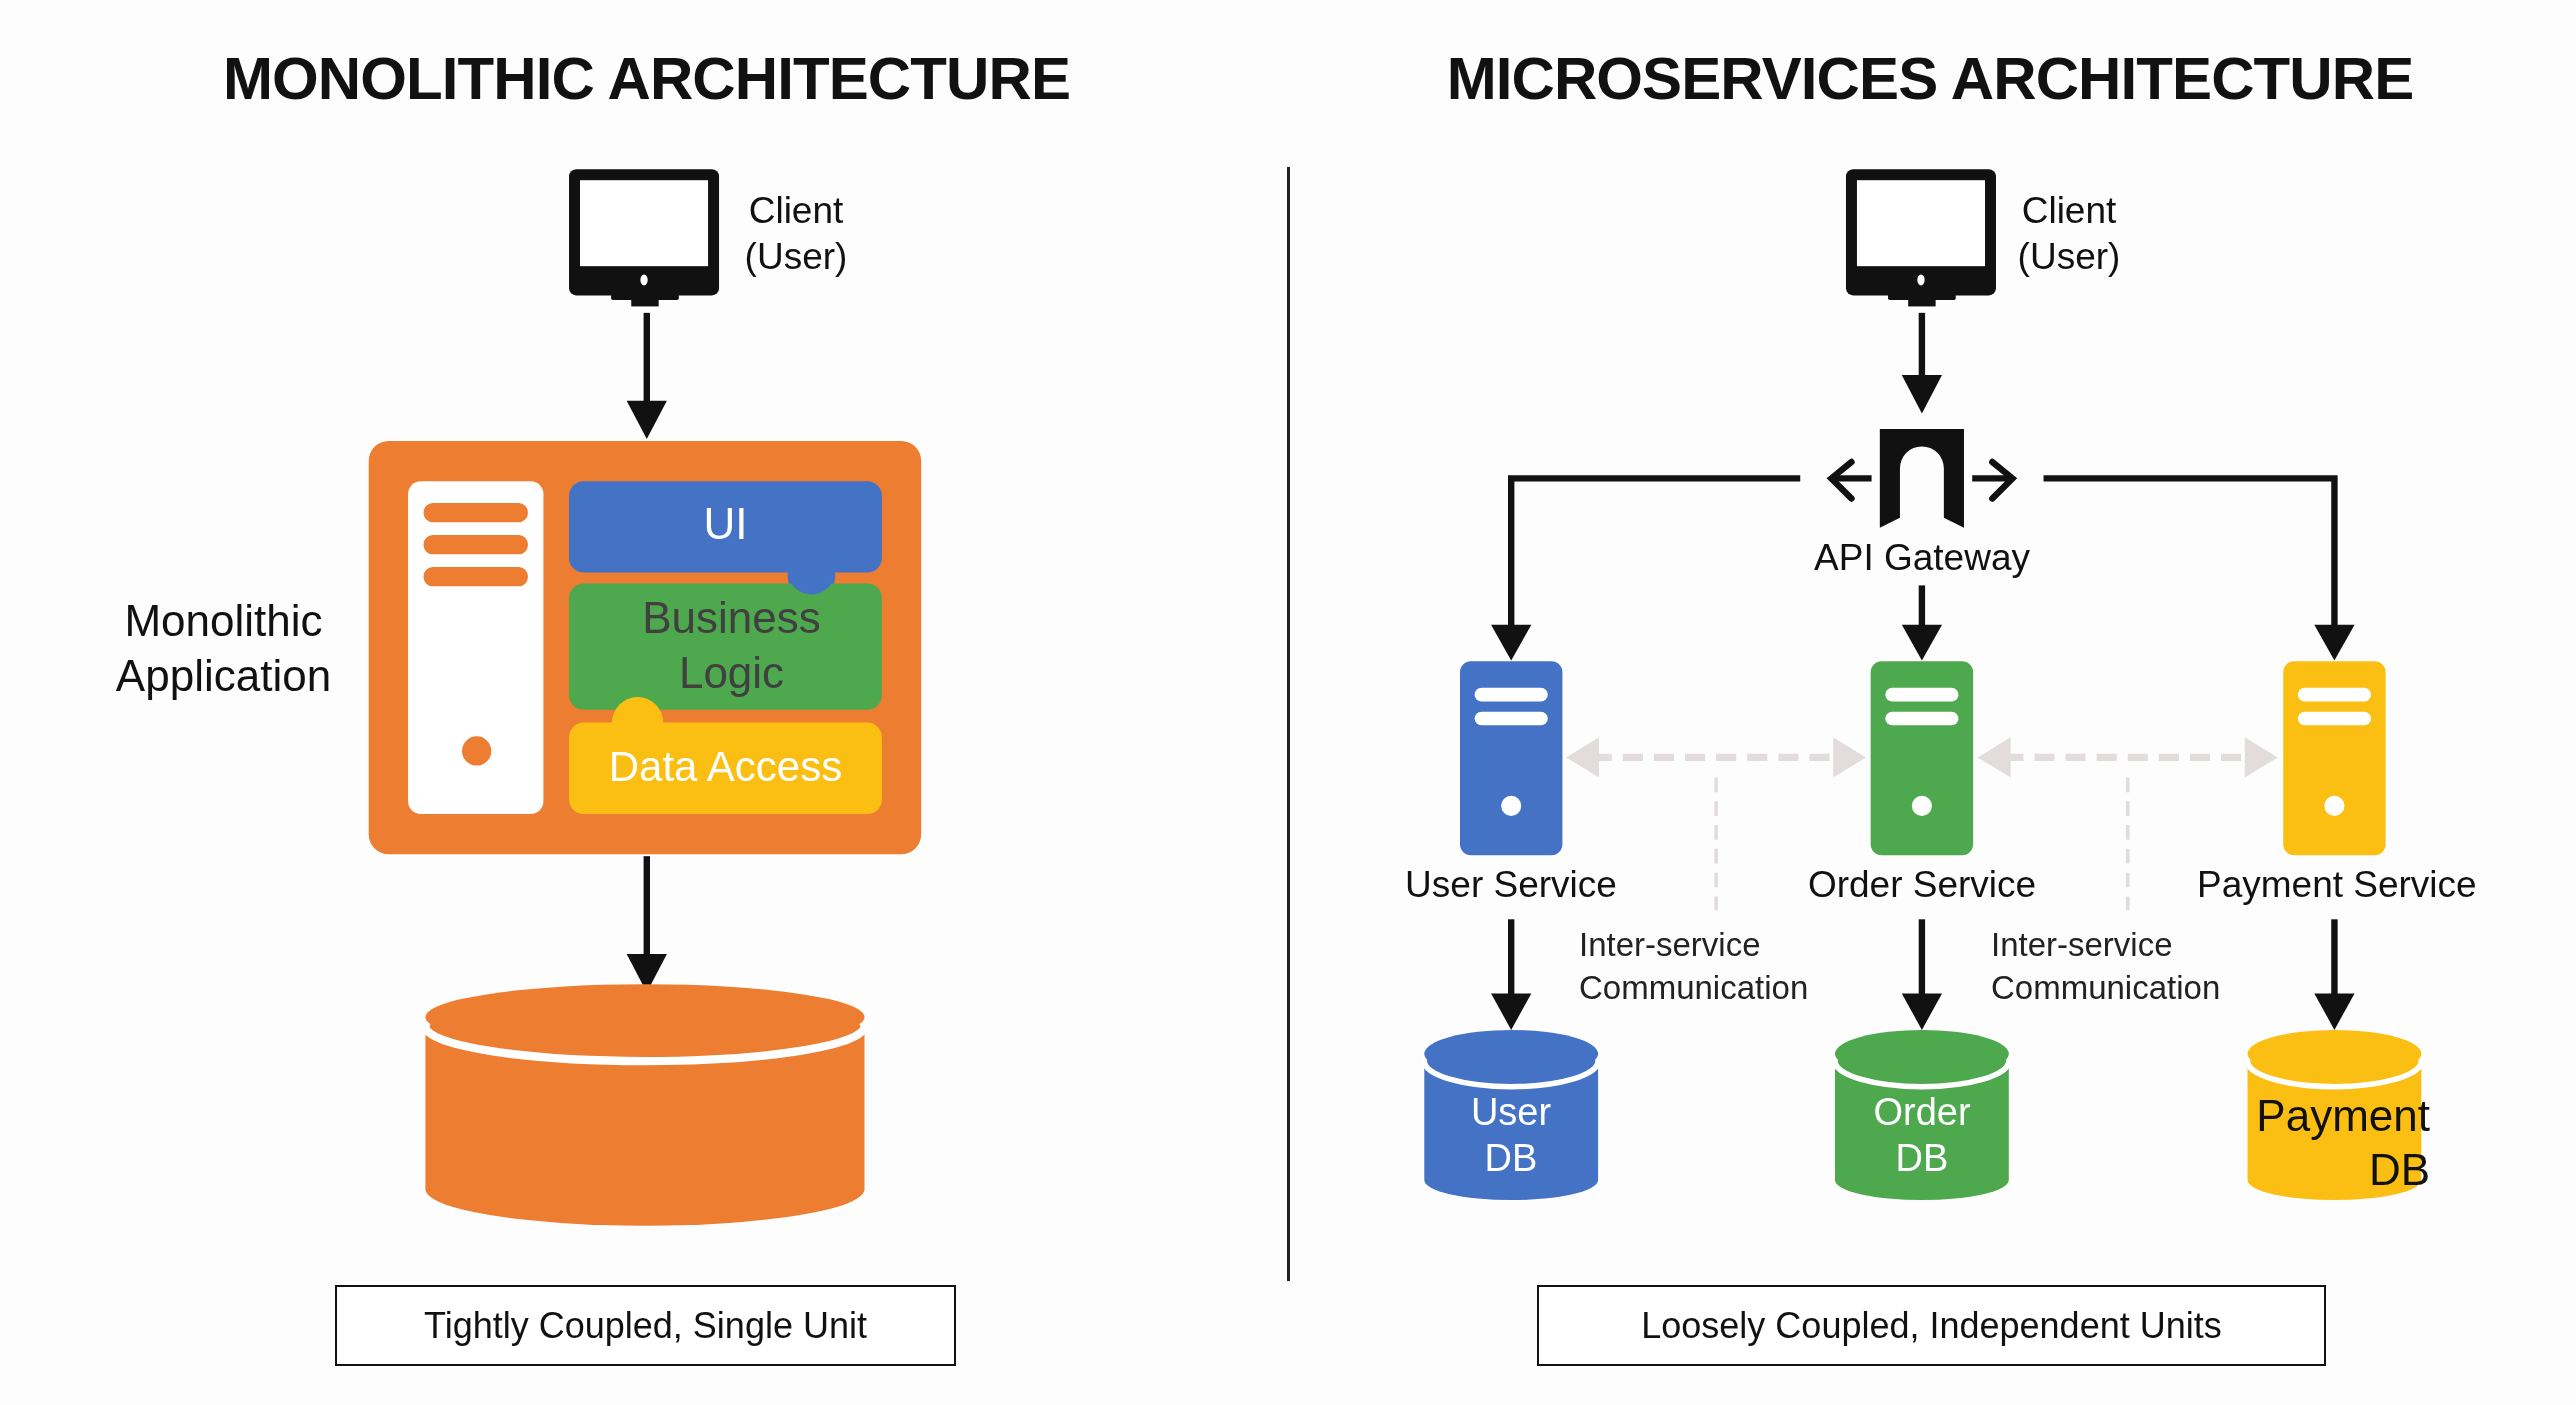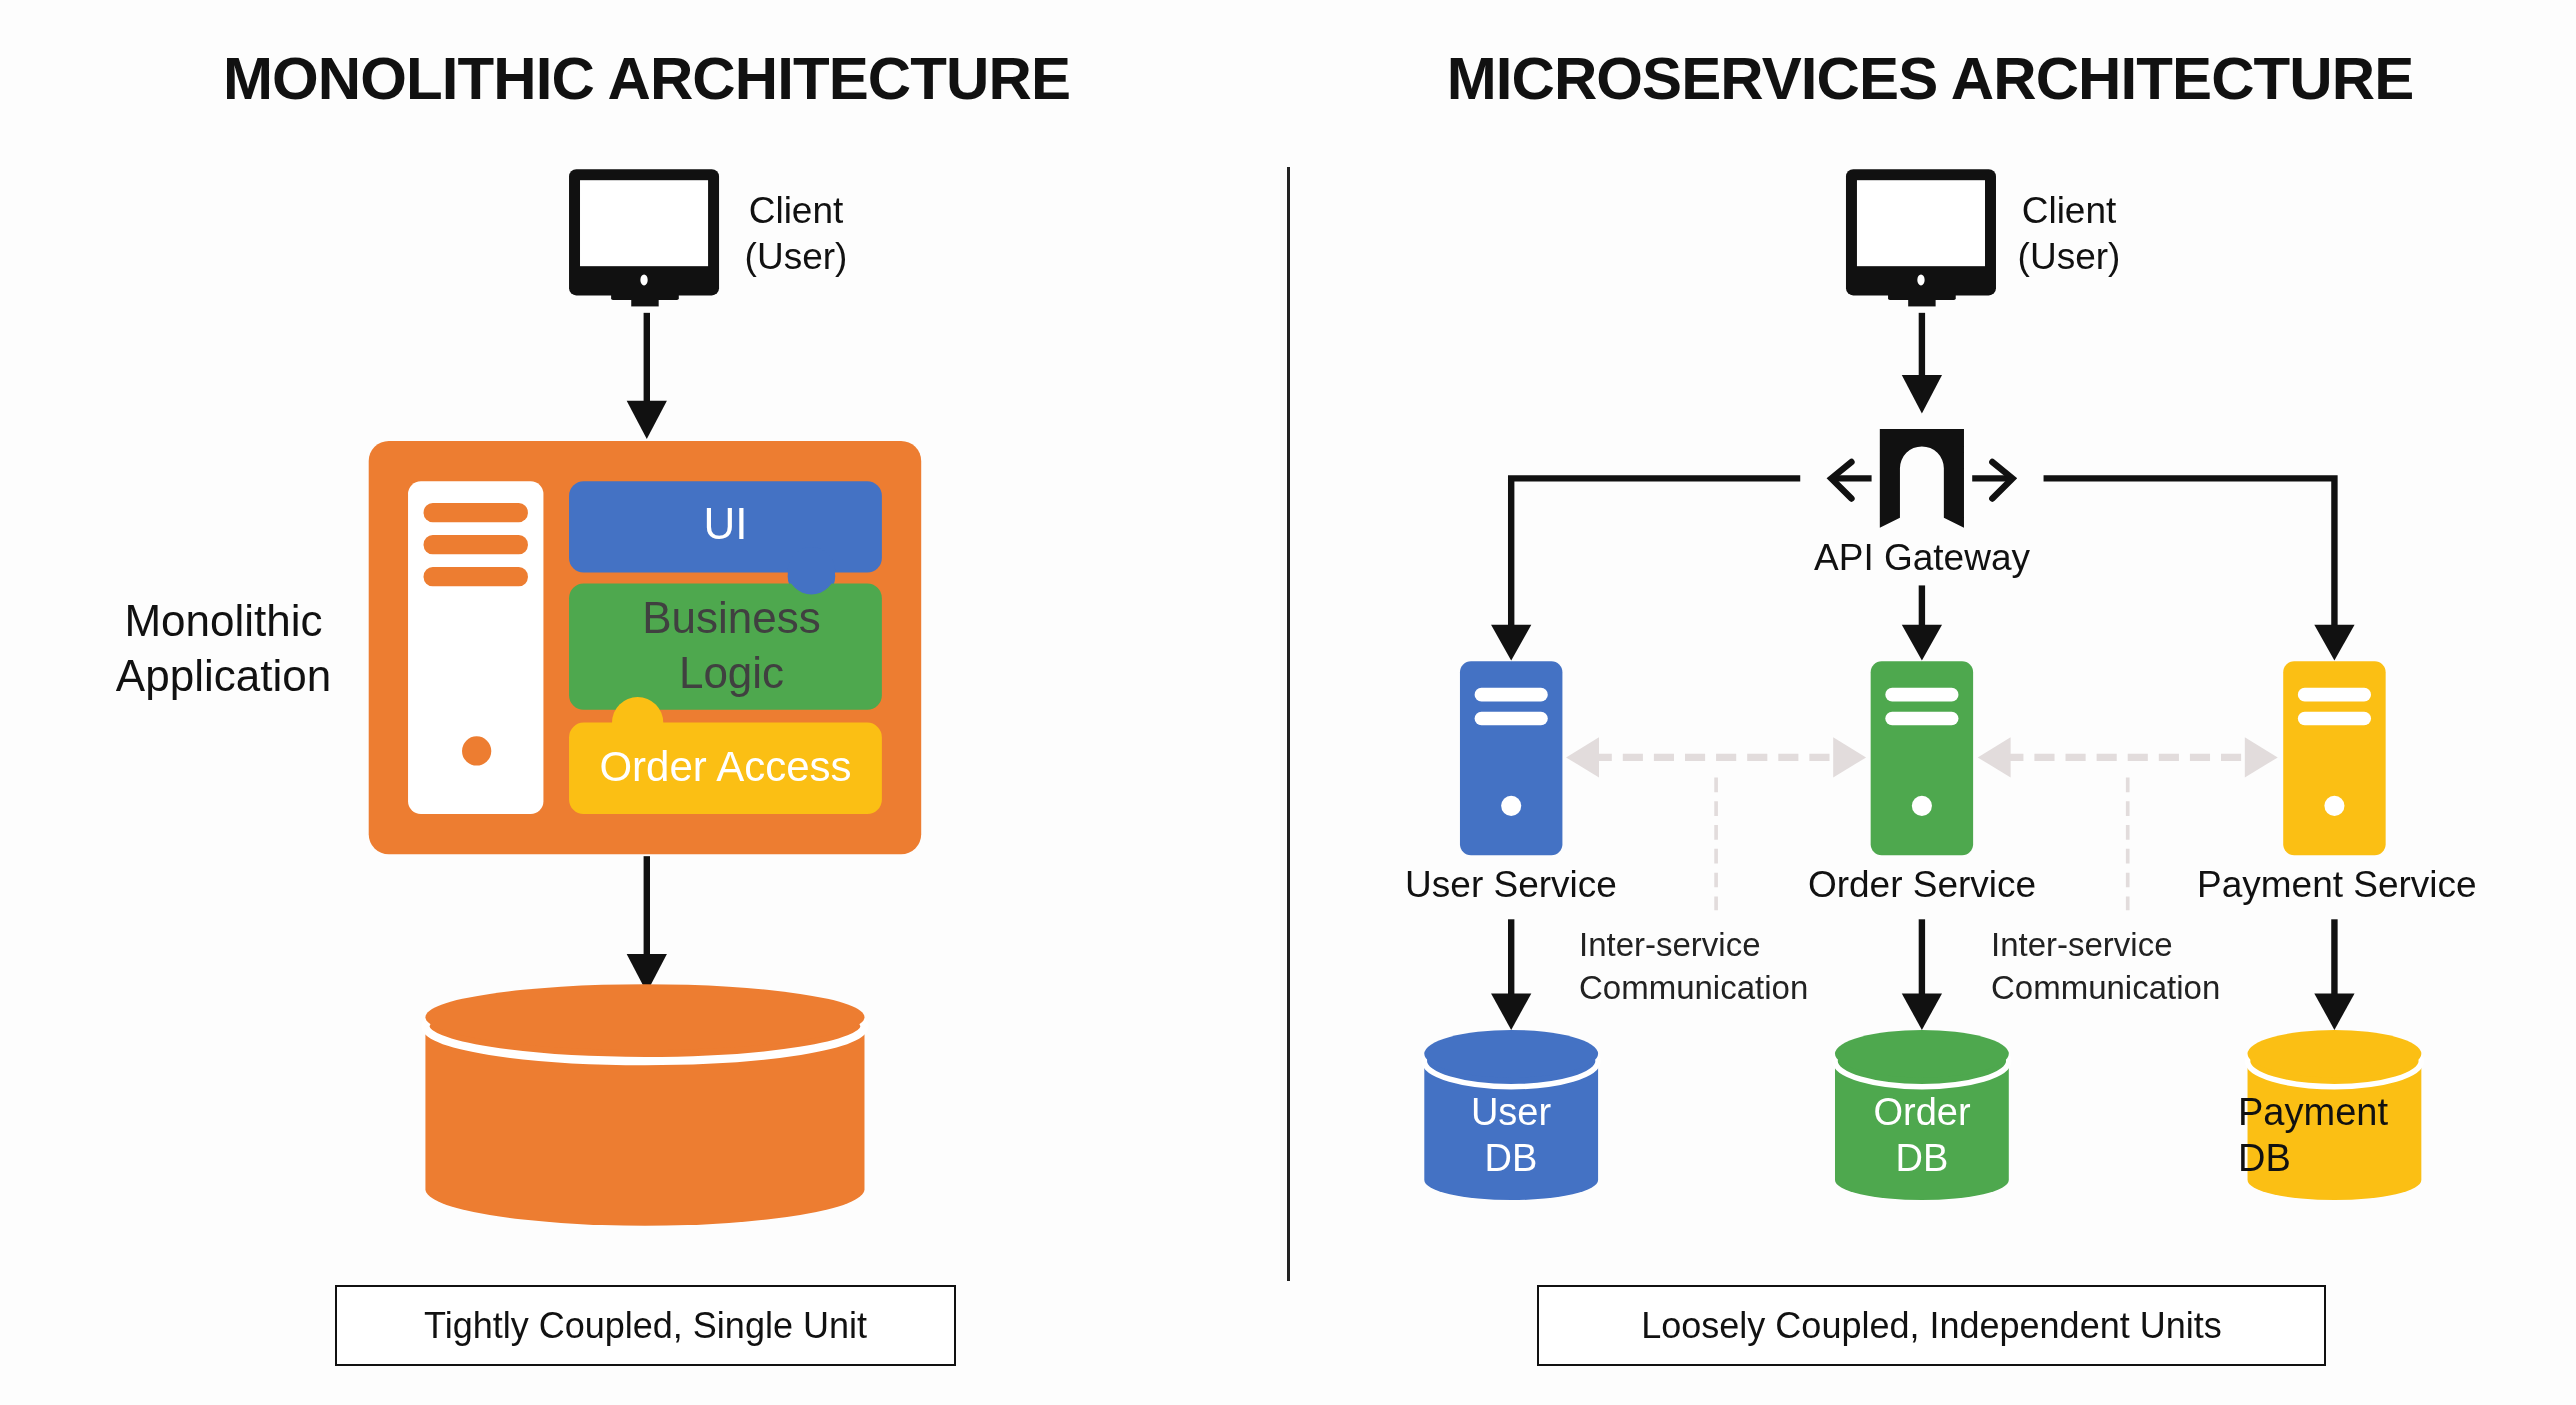--- a/index.html
+++ b/index.html
@@ -84,21 +84,21 @@
   <div class="abs label-left" style="left:91px; top:593px; width:265px;">
     <div>Monolithic</div>
     <div>Application</div>
   </div>
 
   <div class="abs" style="left:569px; top:499px; width:313px; text-align:center; color:#fff; font-size:44px;">UI</div>
   <div class="abs" style="left:569px; top:590px; width:313px; text-align:center; color:#404040; font-size:44px; line-height:1.25;padding-left:6px;">
     <div>Business</div>
     <div>Logic</div>
   </div>
-  <div class="abs" style="left:569px; top:743px; width:313px; text-align:center; color:#fff; font-size:42px;">Order Access</div>
+  <div class="abs" style="left:569px; top:743px; width:313px; text-align:center; color:#fff; font-size:42px;">Data Access</div>
 
 
   <div class="abs caption" style="left:335px; top:1285px; width:617px; height:77px;">Tightly Coupled, Single Unit</div>
 
   <svg class="layer" width="2576" height="1405" viewBox="0 0 2816 1536">
 
     <g>
       <rect x="2018" y="185" width="164" height="138" rx="8" fill="#111"></rect>
       <rect x="2030" y="197" width="140" height="94" fill="#fff"></rect>
       <ellipse cx="2100" cy="306" rx="4" ry="6" fill="#fff"></ellipse>
@@ -221,20 +221,20 @@
   </div>
 
   <div class="abs" style="left: 1424px; top: 1089px; width: 174px; text-align: center; font-size: 38px; line-height: 1.22; color: rgb(255, 255, 255);">
     <div>User</div>
     <div>DB</div>
   </div>
   <div class="abs" style="left: 1835px; top: 1089px; width: 174px; text-align: center; font-size: 38px; line-height: 1.22; color: rgb(255, 255, 255);">
     <div>Order</div>
     <div>DB</div>
   </div>
-  <div class="abs" style="left: 2238px; top: 1089px; width: 192px; text-align: left; font-size: 38px; line-height: 1.22; color: rgb(17, 17, 17);">
+  <div class="abs" style="left: 2238px; top: 1089px; width: 192px; text-align: right; font-size: 44px; line-height: 1.22; color: rgb(17, 17, 17);">
     <div>Payment</div>
     <div>DB</div>
   </div>
 
   <div class="abs caption" style="left:1537px; top:1285px; width:785px; height:77px;">Loosely Coupled, Independent Units</div>
 </div>
 
 
 </body></html>

